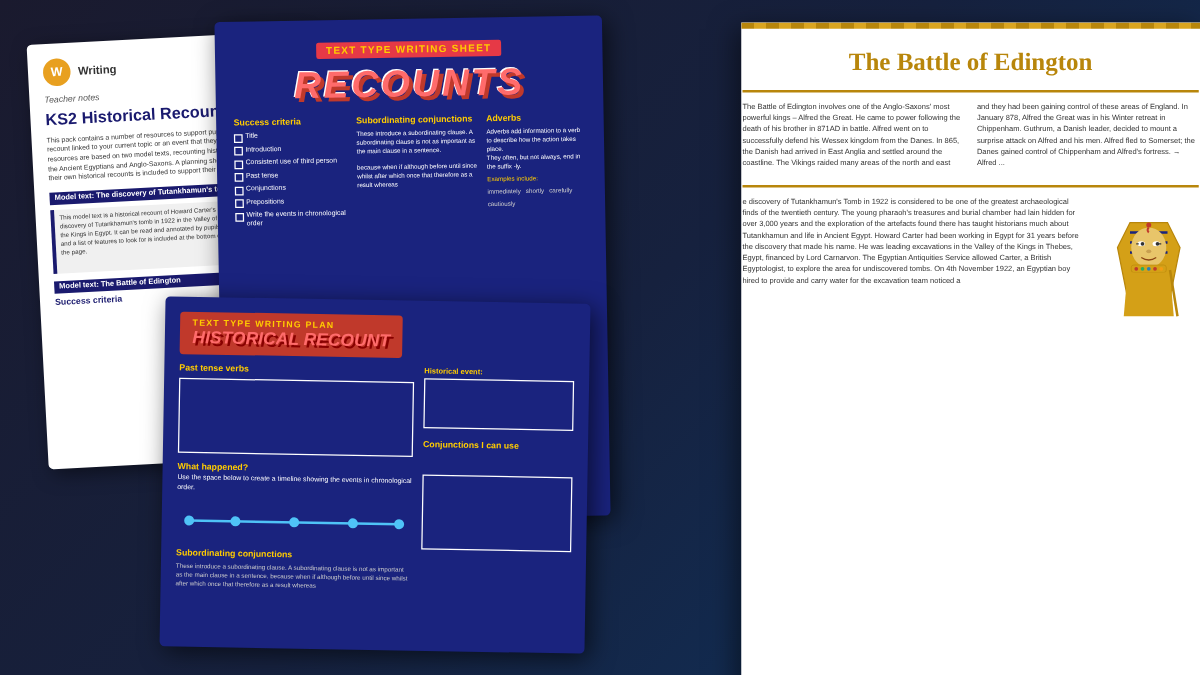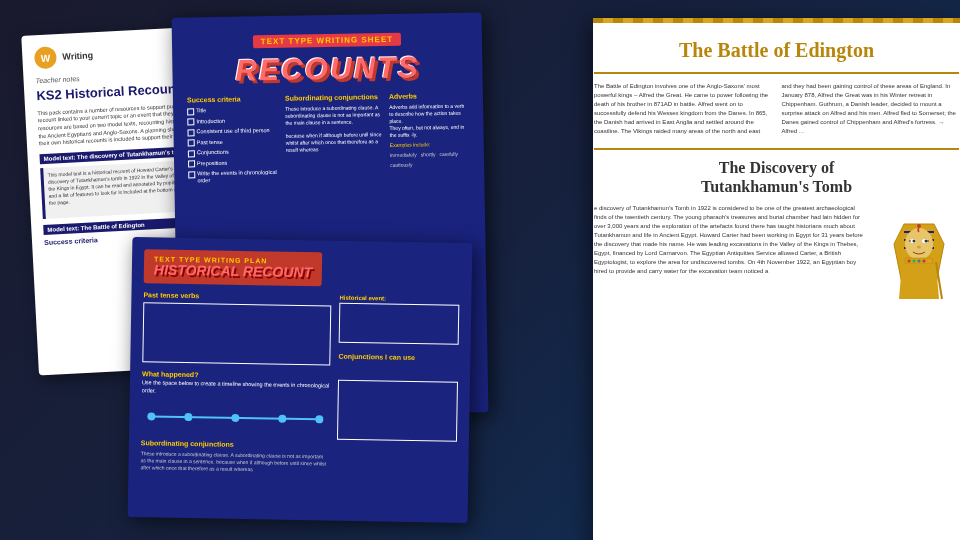--- a/index.html
+++ b/index.html
@@ -590,21 +590,20 @@
     <h1>The Battle of Edington</h1>
     <hr class="gold-divider">
     <div class="battle-body">
       <p>The Battle of Edington involves one of the Anglo-Saxons' most powerful kings – Alfred the Great. He came to power following the death of his brother in 871AD in battle. Alfred went on to successfully defend his Wessex kingdom from the Danes.
 
 In 865, the Danish had arrived in East Anglia and settled around the coastline. The Vikings raided many areas of the north and east and they had been gaining control of these areas of England. In January 878, Alfred the Great was in his Winter retreat in Chippenham. Guthrum, a Danish leader, decided to mount a surprise attack on Alfred and his men. Alfred fled to Somerset; the Danes gained control of Chippenham and Alfred's fortress.
 
 → Alfred ...</p>
     </div>
     <hr class="gold-divider">
-    <h2>The Discovery of<br>Tutankhamun's Tomb</h2>
 
     <div class="pharaoh-illustration">
       <svg class="pharaoh-svg" viewBox="0 0 70 90" xmlns="http://www.w3.org/2000/svg">
 
         <polygon points="20,10 50,10 60,30 50,80 20,80 10,30" fill="#d4a017" stroke="#b8860b" stroke-width="1"></polygon>
 
         <line x1="20" y1="18" x2="50" y2="18" stroke="#1a237e" stroke-width="2"></line>
         <line x1="20" y1="26" x2="50" y2="26" stroke="#1a237e" stroke-width="2"></line>
         <line x1="20" y1="34" x2="50" y2="34" stroke="#1a237e" stroke-width="2"></line>
 

